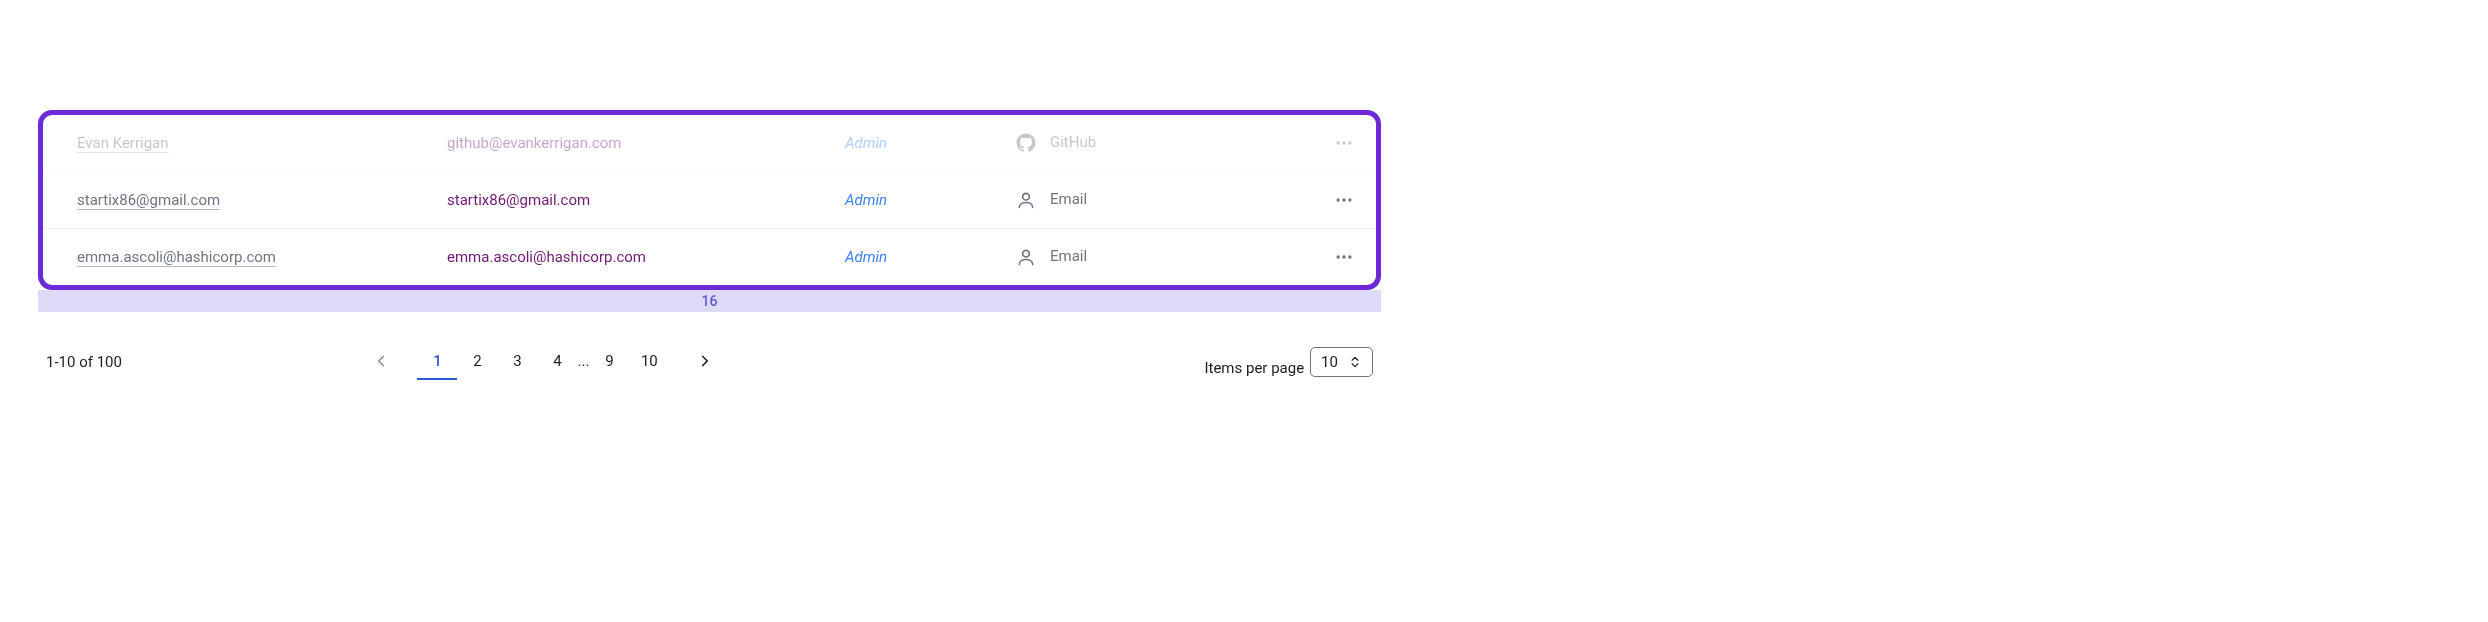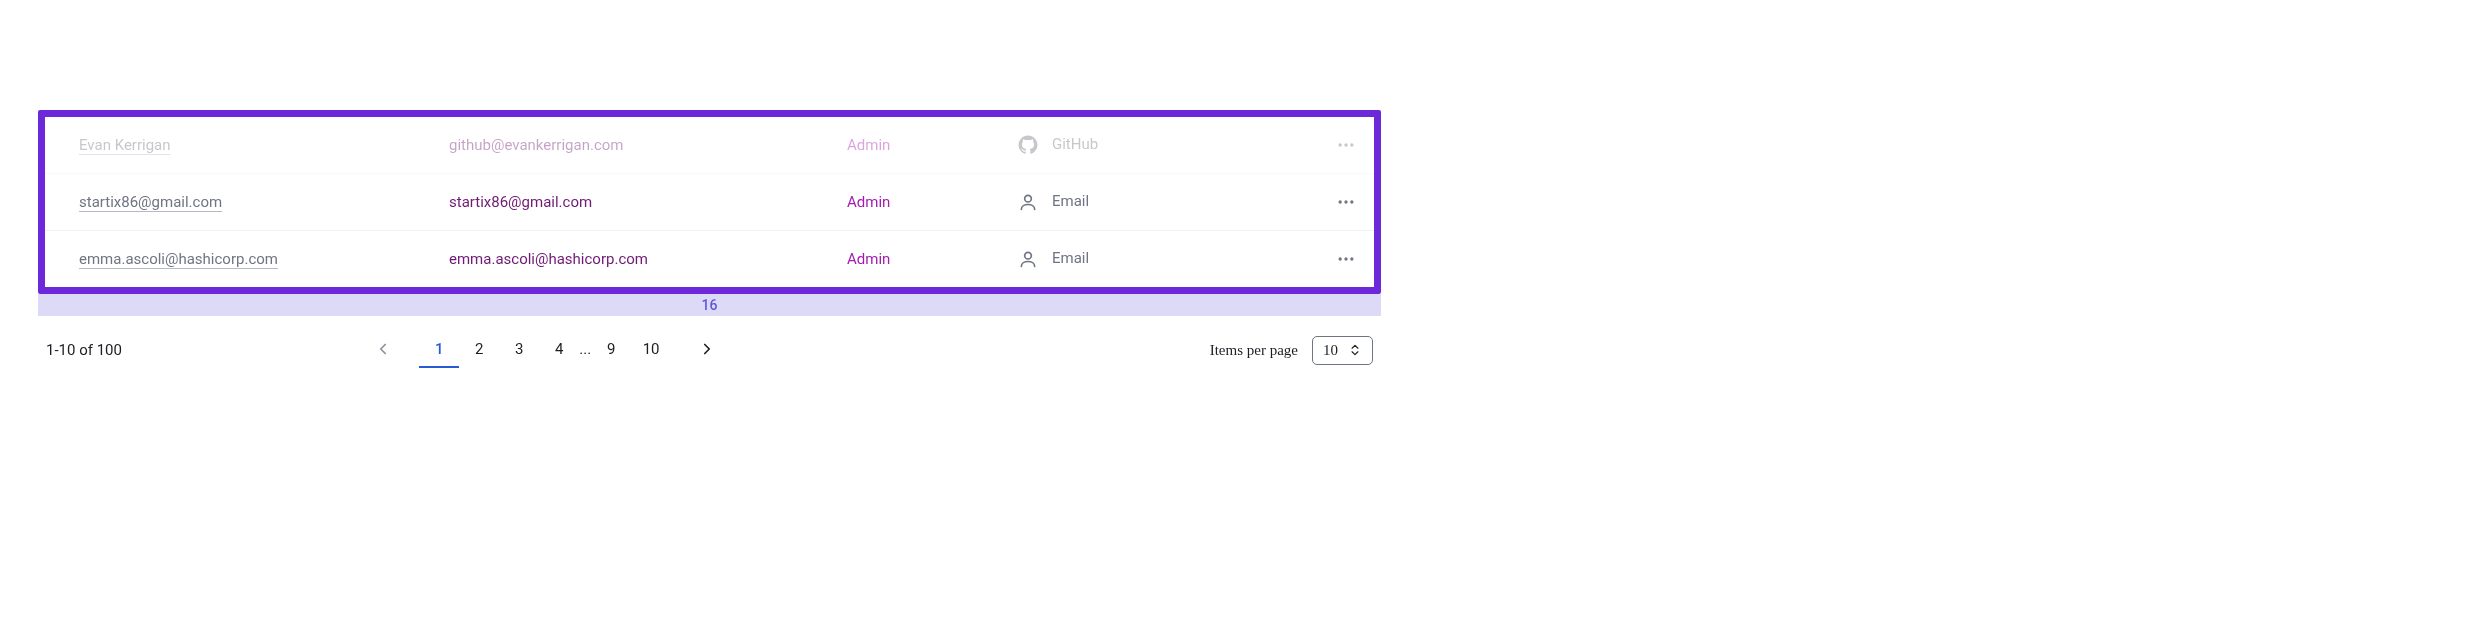--- a/index.html
+++ b/index.html
@@ -1,39 +1,39 @@
 <!DOCTYPE html>
 <html><head>
   <meta charset="utf-8">
   <style>
     * { margin: 0; padding: 0; box-sizing: border-box; }
     body { font-family: -apple-system, BlinkMacSystemFont, 'Segoe UI', Roboto, sans-serif; background: #fff; width: 2488px; height: 622px; overflow: hidden; }
     .container { width: 1381px; margin: 0; padding-top: 110px; padding-left: 38px; }
-    .table { width: 100%; border: 7px solid #6d28d9; border-radius: 2px; overflow: hidden; }
+    .table { width: 100%; border: 5px solid #6d28d9; border-radius: 14px; overflow: hidden; }
     .row { display: flex; align-items: center; padding: 18px 34px; border-bottom: 1px solid #f1f1f3; font-size: 15px; }
     .row:last-child { border-bottom: none; }
     .row-faded { opacity: 0.4; }
     .col-name { flex: 0 0 370px; }
     .col-email { flex: 0 0 398px; color: #701a75; }
-    .col-role { flex: 0 0 171px; color: #a21caf; }
+    .col-role { flex: 0 0 171px; color: #3b82f6; font-style: italic; }
     .col-auth { flex: 0 0 298px; color: #6f7583; display: flex; align-items: flex-start; gap: 14px; }
     .col-actions { flex: 0 0 40px; display: flex; justify-content: flex-end; margin-left: auto; }
     .name-link { color: #6f7583; text-decoration: underline; text-decoration-color: #b5bac4; text-underline-offset: 4px; cursor: pointer; }
     .auth-icon { width: 20px; height: 20px; display: inline-flex; align-items: center; justify-content: center; flex-shrink: 0; }
     .more-btn { display: inline-flex; align-items: center; gap: 4px; cursor: pointer; color: #6f7583; }
     .more-btn svg { width: 20px; height: 20px; }
     .badge-bar { background: #dcdaf7; color: #6158d8; text-align: center; padding: 3px 8px; font-size: 14px; font-weight: 500; }
-    .pagination { display: flex; align-items: center; padding: 16px 8px 0; font-size: 15px; color: #1c1e24; }
+    .pagination { display: flex; align-items: center; padding: 32px 8px 0; font-size: 15px; color: #1c1e24; }
     .page-range { flex: 0 0 auto; }
     .page-nav { display: flex; align-items: flex-start; gap: 16px; margin: 0 auto; }
     .page-btn { min-width: 40px; height: 36px; display: inline-flex; align-items: center; justify-content: center; cursor: pointer; color: #1c1e24; font-size: 15px; border-bottom: 2px solid transparent; }
     .page-btn.active { color: #2a5bd7; border-bottom-color: #2a5bd7; font-weight: 500; }
     .page-btn.arrow svg { width: 18px; height: 18px; }
     .page-ellipsis { min-width: 40px; text-align: center; color: #1c1e24; }
-    .items-per-page { display: flex; align-items: center; gap: 14px; margin-left: auto; font-family: Liberation Serif, serif; }
+    .items-per-page { display: flex; align-items: flex-end; gap: 6px; margin-left: auto; }
     .ipp-label { color: #1c1e24; }
     .ipp-select { display: inline-flex; align-items: center; gap: 10px; padding: 5px 10px; border: 1px solid #6e7481; border-radius: 5px; cursor: pointer; font-size: 15px; }
     .ipp-select svg { width: 14px; height: 14px; }
   </style>
 </head>
 <body>
 
 <div class="container">
   <div class="table" id="table-body">
       <div class="row row-faded">

